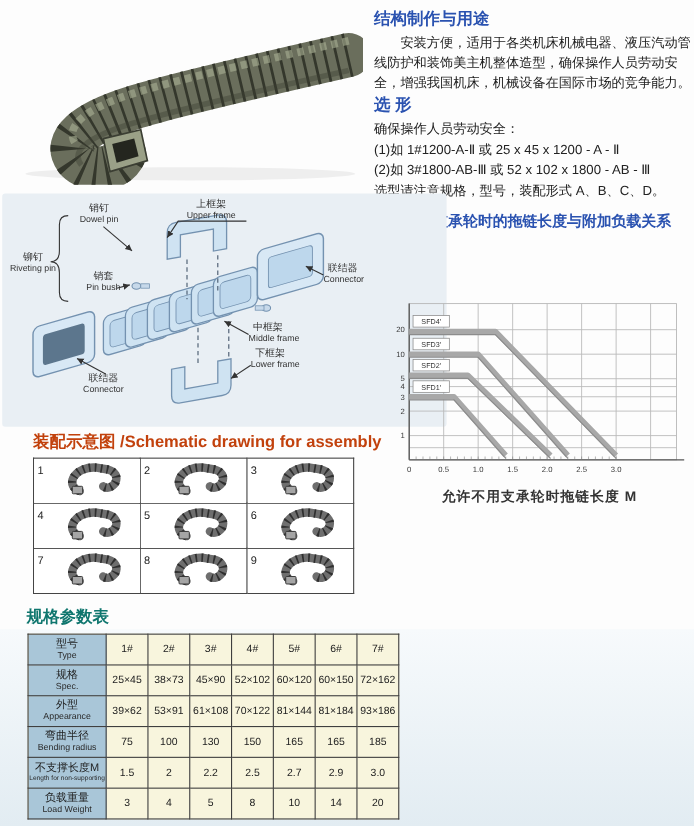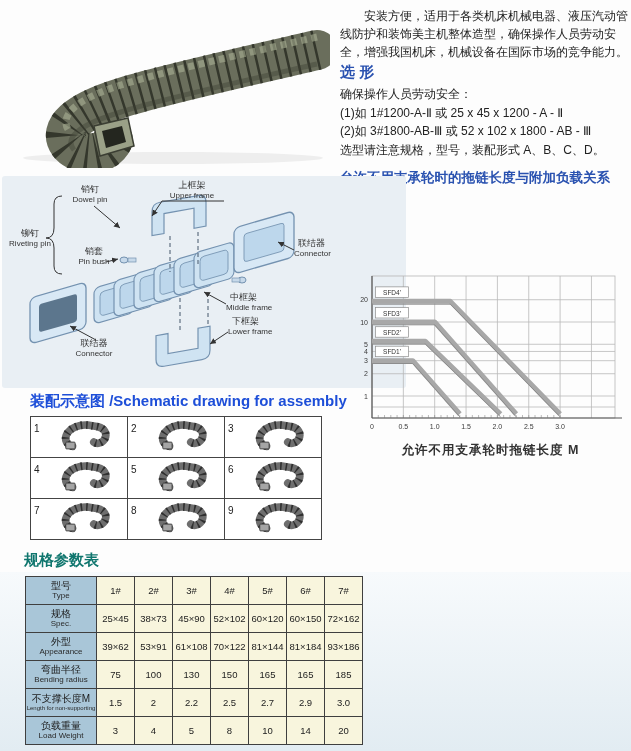--- a/index.html
+++ b/index.html
@@ -16,21 +16,21 @@
   .rcol .line{font-size:12px;line-height:1.55;margin:0;text-indent:0;}
   .h-chart{color:#2a52b0;font-weight:bold;font-size:13.5px;margin:10px 0 0 0;}
   
   .diagram{position:absolute;left:2px;top:176px;width:404px;height:212px;
        background:#e9eff4;border-radius:3px;}
   
   .chart{position:absolute;left:350px;top:264px;width:281px;height:198px;}
   .chart-caption{font-size:12.5px;font-weight:bold;color:#333;text-align:center;
        margin-top:2px;letter-spacing:1px;}
   
-  .assembly-title{position:absolute;left:30px;top:392px;font-size:15px;font-weight:bold;color:#1d4ed8;}
+  .assembly-title{position:absolute;left:30px;top:392px;font-size:15px;font-weight:bold;color:#c2410c;}
   .assembly{position:absolute;left:30px;top:416px;border-collapse:collapse;}
   .assembly td{width:93px;height:39px;border:1px solid #444;background:#fff;
        vertical-align:top;padding:1px 0 0 3px;position:relative;}
   .anum{font-size:10px;color:#222;}
   .aicon{position:absolute;right:8px;top:3px;width:64px;height:34px;}
   
   .spec-title{position:absolute;left:24px;top:551px;font-size:15px;font-weight:bold;color:#0f766e;}
   .spec{position:absolute;left:25px;top:576px;border-collapse:collapse;background:#f8f5dd;padding-left:33px;}
   .spec th,.spec td{border:1px solid #3f3f3f;text-align:center;padding:0;}
   .spec th{background:#a9c6d8;width:70px;font-weight:normal;height:27px;}
@@ -53,20 +53,21 @@
       <path d="M 309 40 C 235 57 150 76 113 88 C 68 102 50 119 61 134 C 70 146 97 148 105 130" fill="none" stroke="#34372c" stroke-width="40" stroke-dasharray="2.5 7.5"></path>
       <path d="M 309 27 C 235 44 150 63 113 75 C 68 89 50 106 61 121" fill="none" stroke="#aab095" stroke-width="7" stroke-dasharray="6 4.5" opacity="0.6"></path>
       <path d="M 309 54 C 235 71 150 90 113 102 C 70 115 56 128 66 140" fill="none" stroke="#3c3f33" stroke-width="5" opacity="0.4"></path>
       <polygon points="86,116 120,108 126,136 92,146" fill="#9aa087" stroke="#3b3e33" stroke-width="1.5"></polygon>
       <polygon points="94,121 114,116 118,132 98,138" fill="#24261f"></polygon>
     </g>
   </svg>
 </div>
 
 <div class="rcol">
+  <div class="h-blue">结构制作与用途</div>
   <p>安装方便，适用于各类机床机械电器、液压汽动管线防护和装饰美主机整体造型，确保操作人员劳动安全，增强我国机床，机械设备在国际市场的竞争能力。</p>
   <div class="h-blue">选 形</div>
   <div class="line">确保操作人员劳动安全：</div>
   <div class="line">(1)如 1#1200-A-Ⅱ 或 25 x 45 x 1200 - A - Ⅱ</div>
   <div class="line">(2)如 3#1800-AB-Ⅲ 或 52 x 102 x 1800 - AB - Ⅲ</div>
   <div class="line">选型请注意规格，型号，装配形式 A、B、C、D。</div>
   <div class="h-chart">允许不用支承轮时的拖链长度与附加负载关系</div>
 </div>
 
 <div class="diagram">

